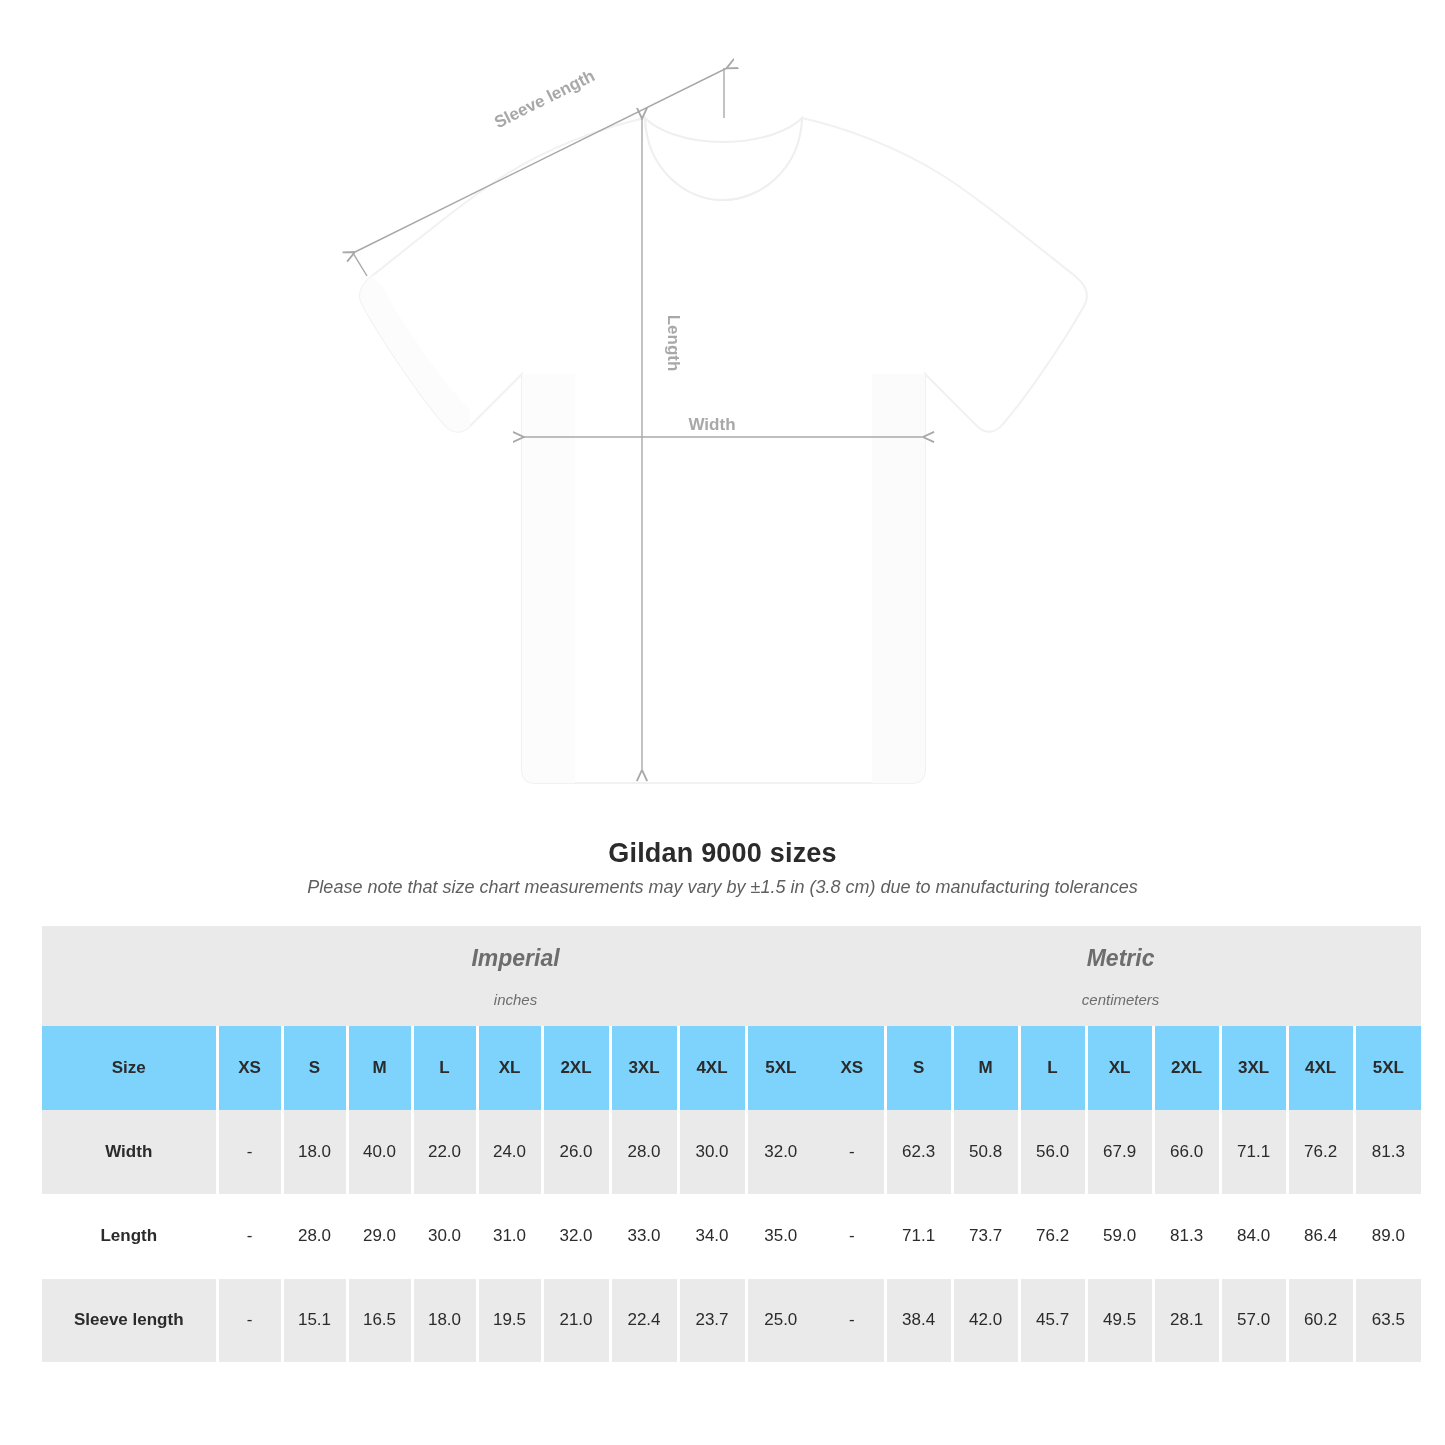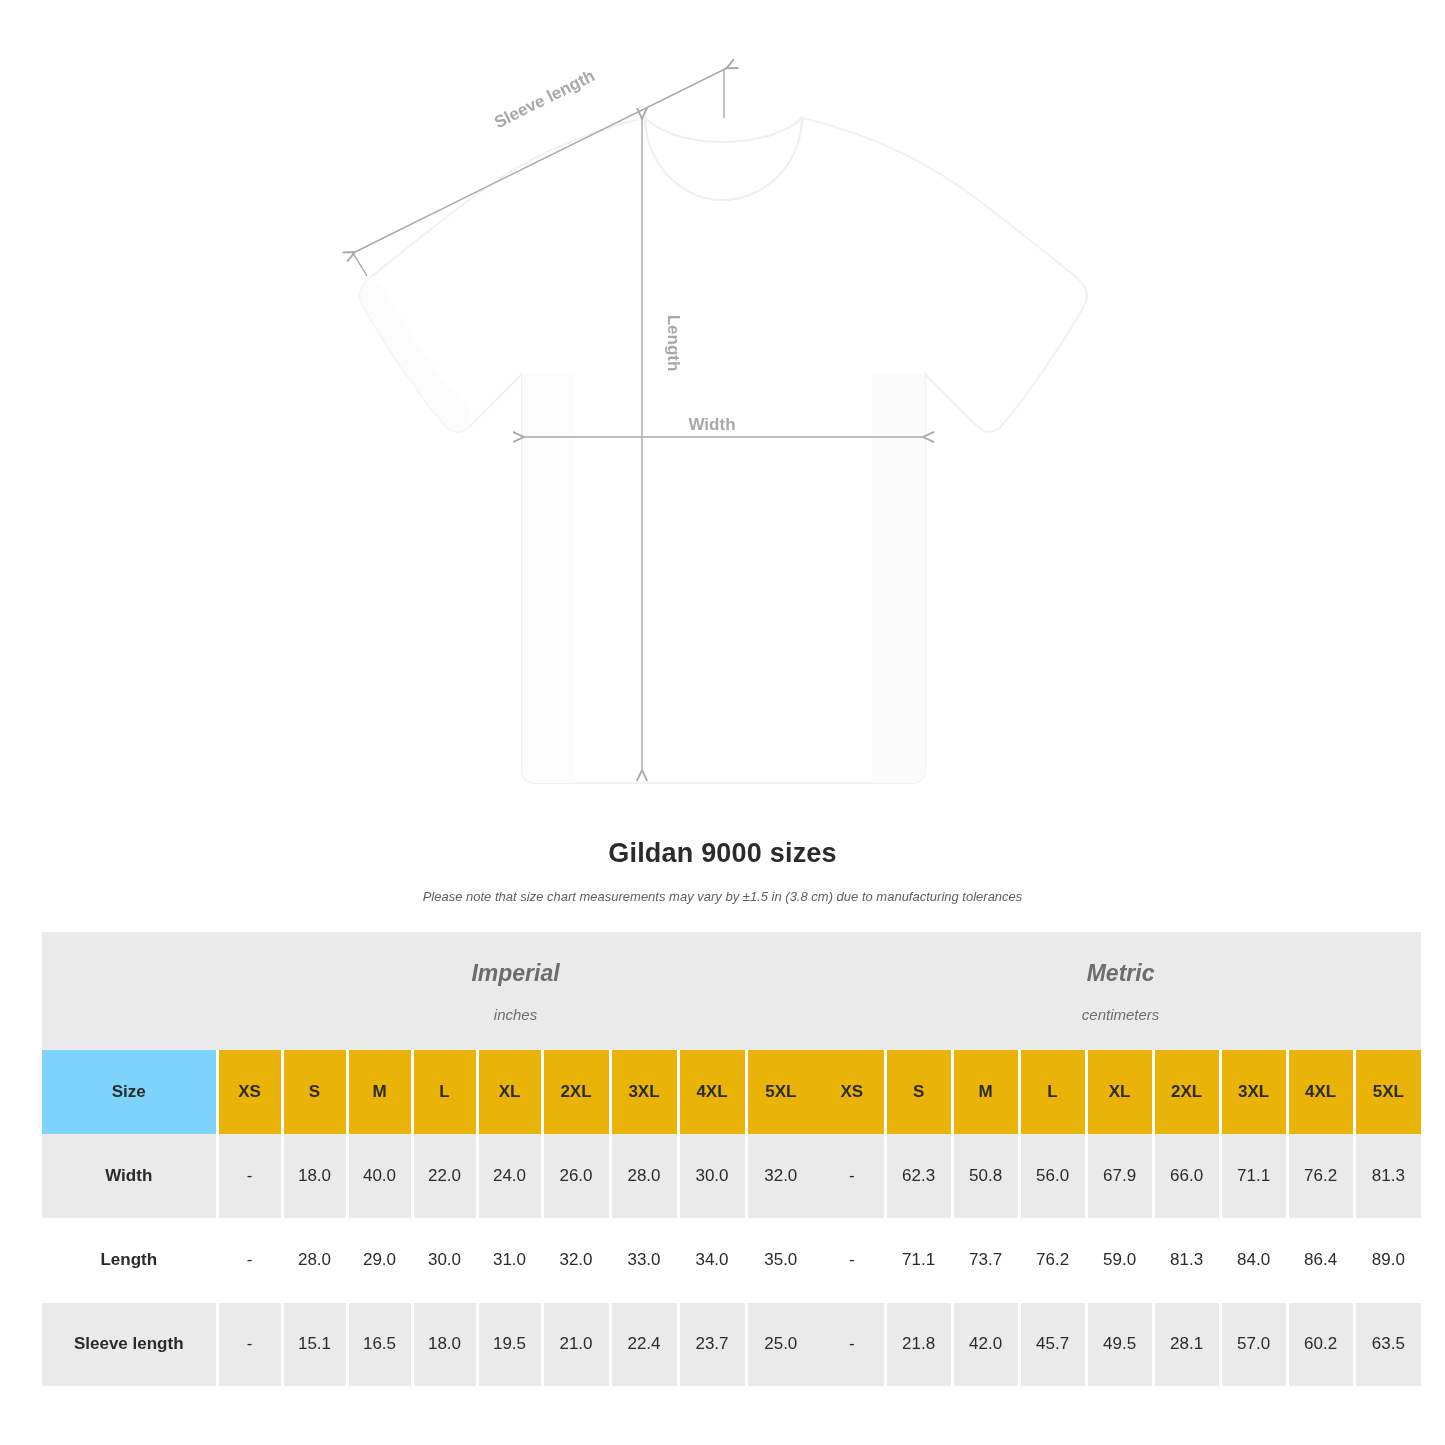--- a/index.html
+++ b/index.html
@@ -15,37 +15,37 @@
   
   .illo { position: relative; width: 1445px; height: 830px; }
   .illo svg { display: block; }
 
   
   .title-block { text-align: center; margin-top: 8px; }
   .chart-title {
     font-size: 27px; font-weight: bold; color: #2b2b2b; letter-spacing: .2px;
   }
   .chart-note {
-    font-size: 13px; font-style: italic; color: #5f5f5f; margin-top: 20px;
+    font-size: 18px; font-style: italic; color: #5f5f5f; margin-top: 8px;
   }
 
   
   .table-wrap { margin: 28px 42px 0 42px; }
   table.size-table {
     width: 1361px; border-collapse: collapse; table-layout: fixed;
   }
   table.size-table td, table.size-table th { padding: 0; }
 
   .unitrow td {
-    background: #eaeaea; height: 118px; vertical-align: middle; text-align: center;
+    background: #eaeaea; height: 100px; vertical-align: middle; text-align: center;
   }
   .unit-name { font-size: 23px; font-weight: bold; font-style: italic; color: #6d6d6d; }
   .unit-sub  { font-size: 15px; font-style: italic; color: #6d6d6d; margin-top: 19px; }
 
-  .hdrrow td { height: 84px; vertical-align: middle; text-align: center; background: #eab308; }
+  .hdrrow td { height: 84px; vertical-align: middle; text-align: center; background: #7dd3fc; }
   .hdrrow td.rowlabel { background: #7dd3fc; }
   .hdr-size-label { font-size: 17px; font-weight: bold; color: #2b2b2b; }
   .hdr-cell { font-size: 17px; font-weight: bold; color: #2b2b2b; }
 
   .datarow td { height: 84px; vertical-align: middle; text-align: center; font-size: 17px; color: #2b2b2b; }
   .datarow.shaded td { background: #eaeaea; }
   .datarow.plain td { background: #ffffff; }
   td.rowlabel { font-weight: bold; font-size: 17px; color: #2b2b2b; }
 
   .gapcol { width: 6px; }
@@ -244,21 +244,21 @@
         <td class="sep">15.1</td>
         <td class="sep">16.5</td>
         <td class="sep">18.0</td>
         <td class="sep">19.5</td>
         <td class="sep">21.0</td>
         <td class="sep">22.4</td>
         <td class="sep">23.7</td>
         <td class="sep">25.0</td>
         <td class="gapcol"></td>
         <td>-</td>
-        <td class="sep">21.8</td>
+        <td class="sep">38.4</td>
         <td class="sep">42.0</td>
         <td class="sep">45.7</td>
         <td class="sep">49.5</td>
         <td class="sep">28.1</td>
         <td class="sep">57.0</td>
         <td class="sep">60.2</td>
         <td class="sep">63.5</td>
       </tr>
     </tbody>
       </table>

